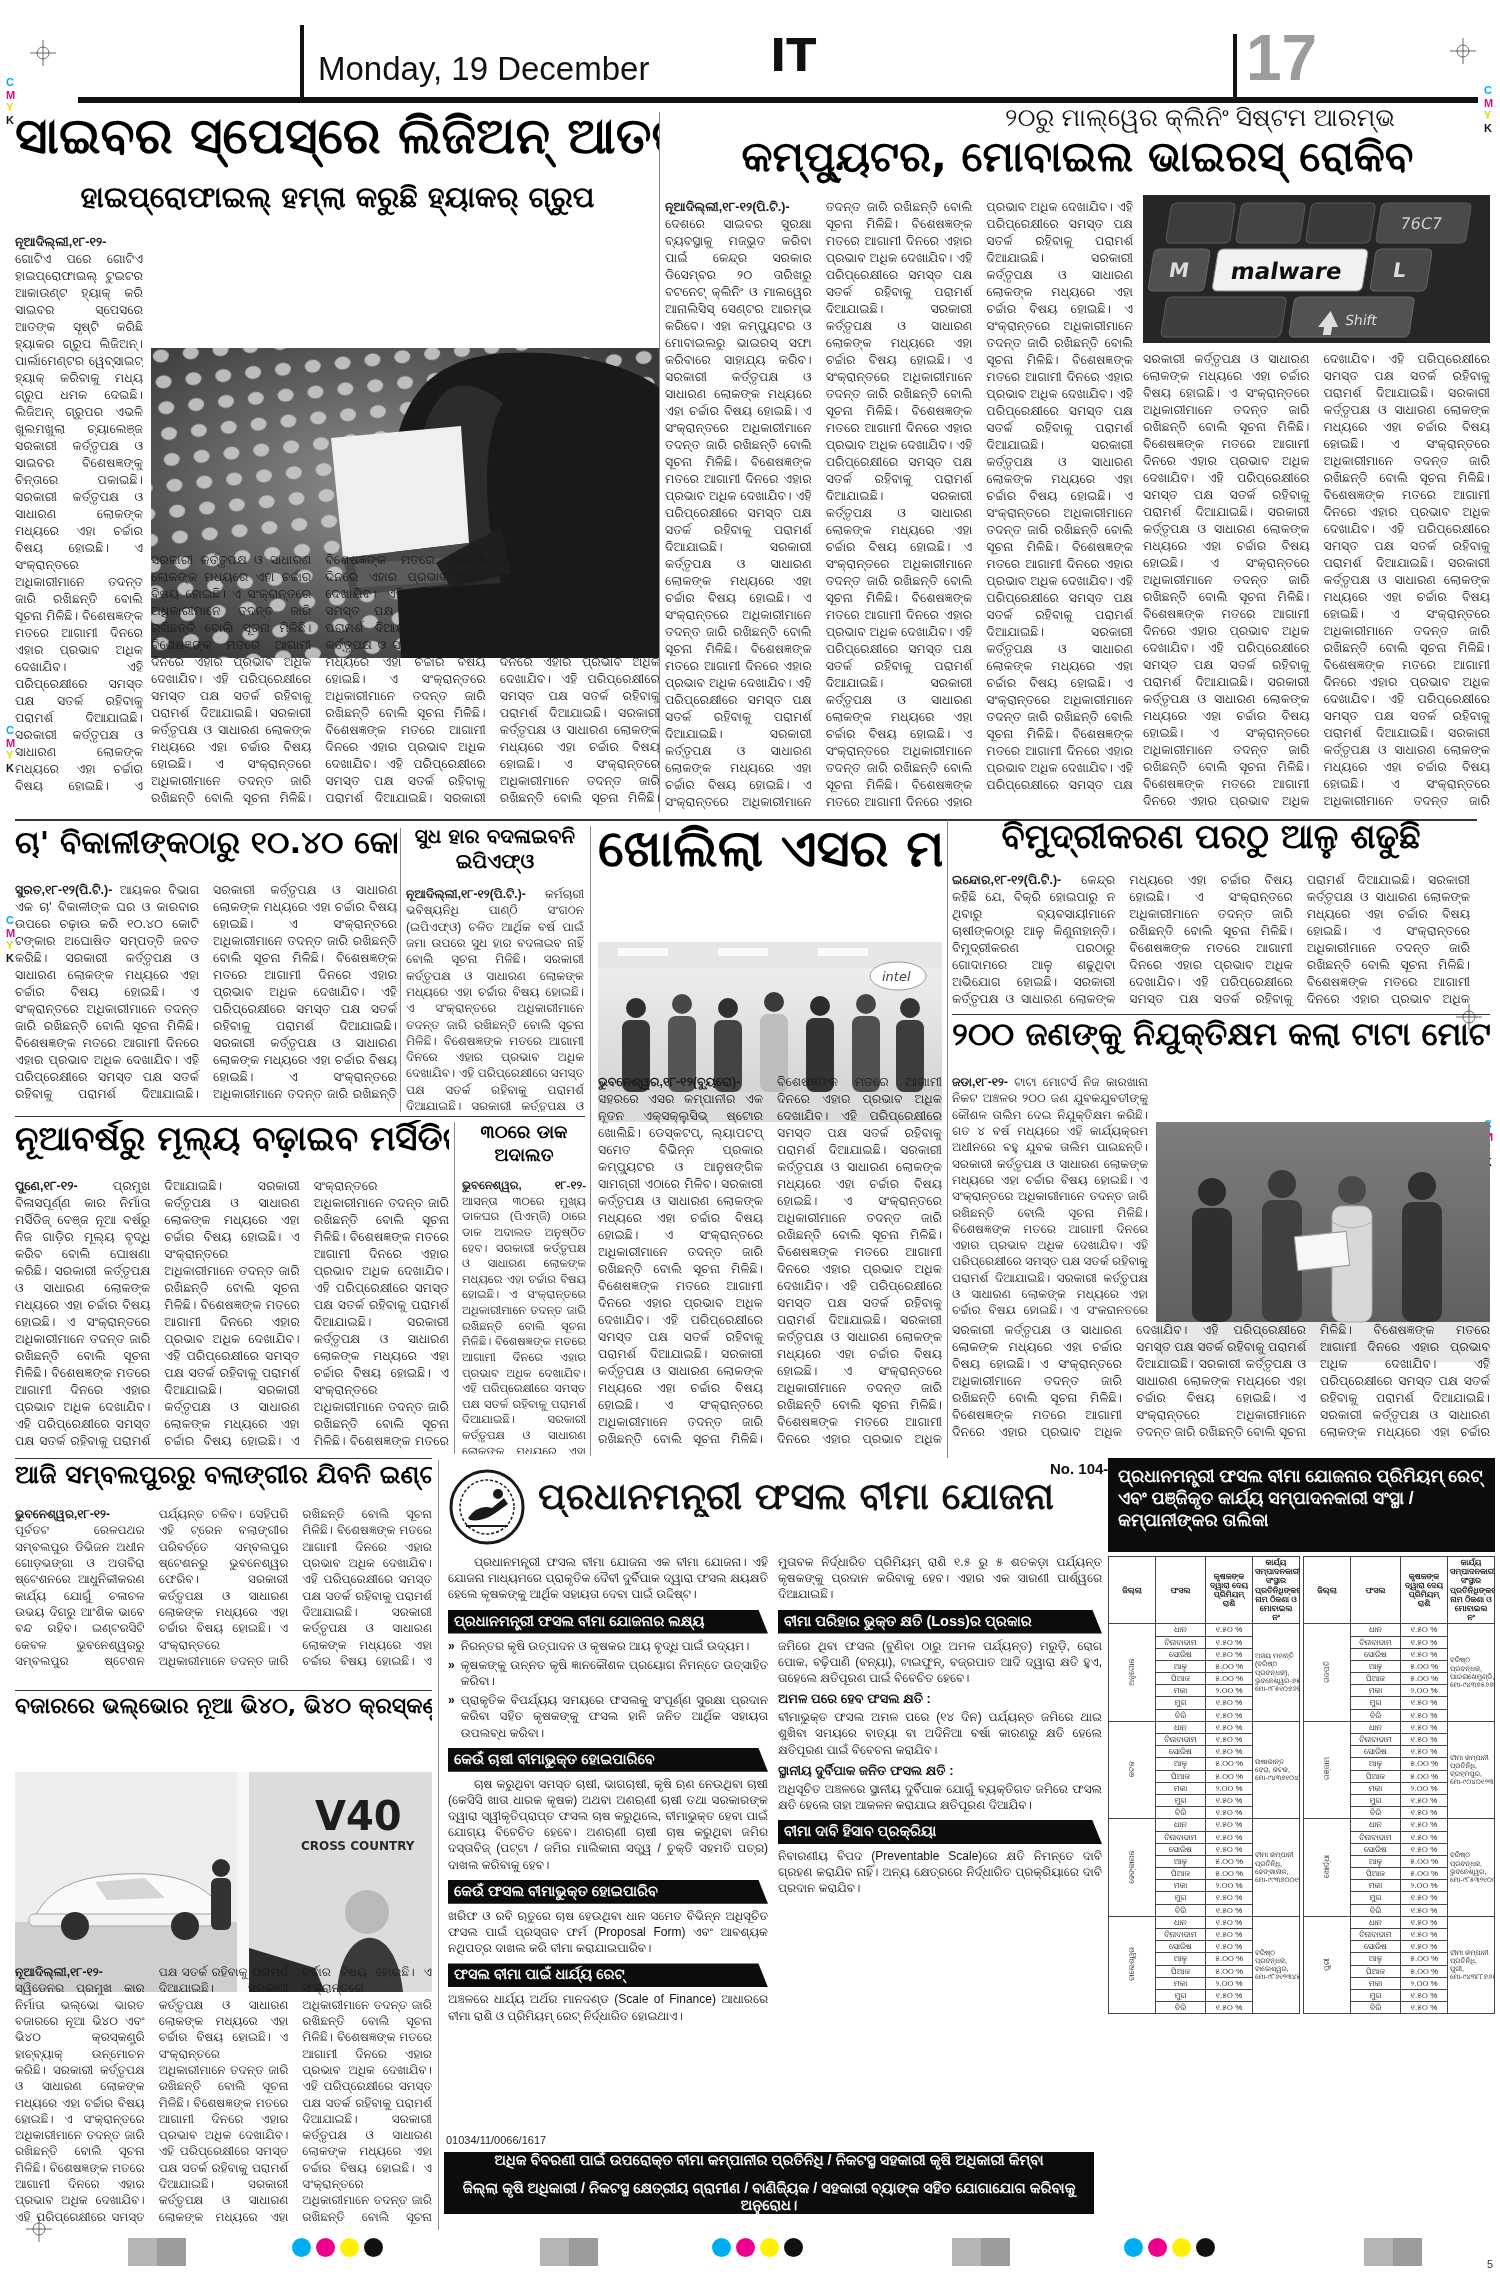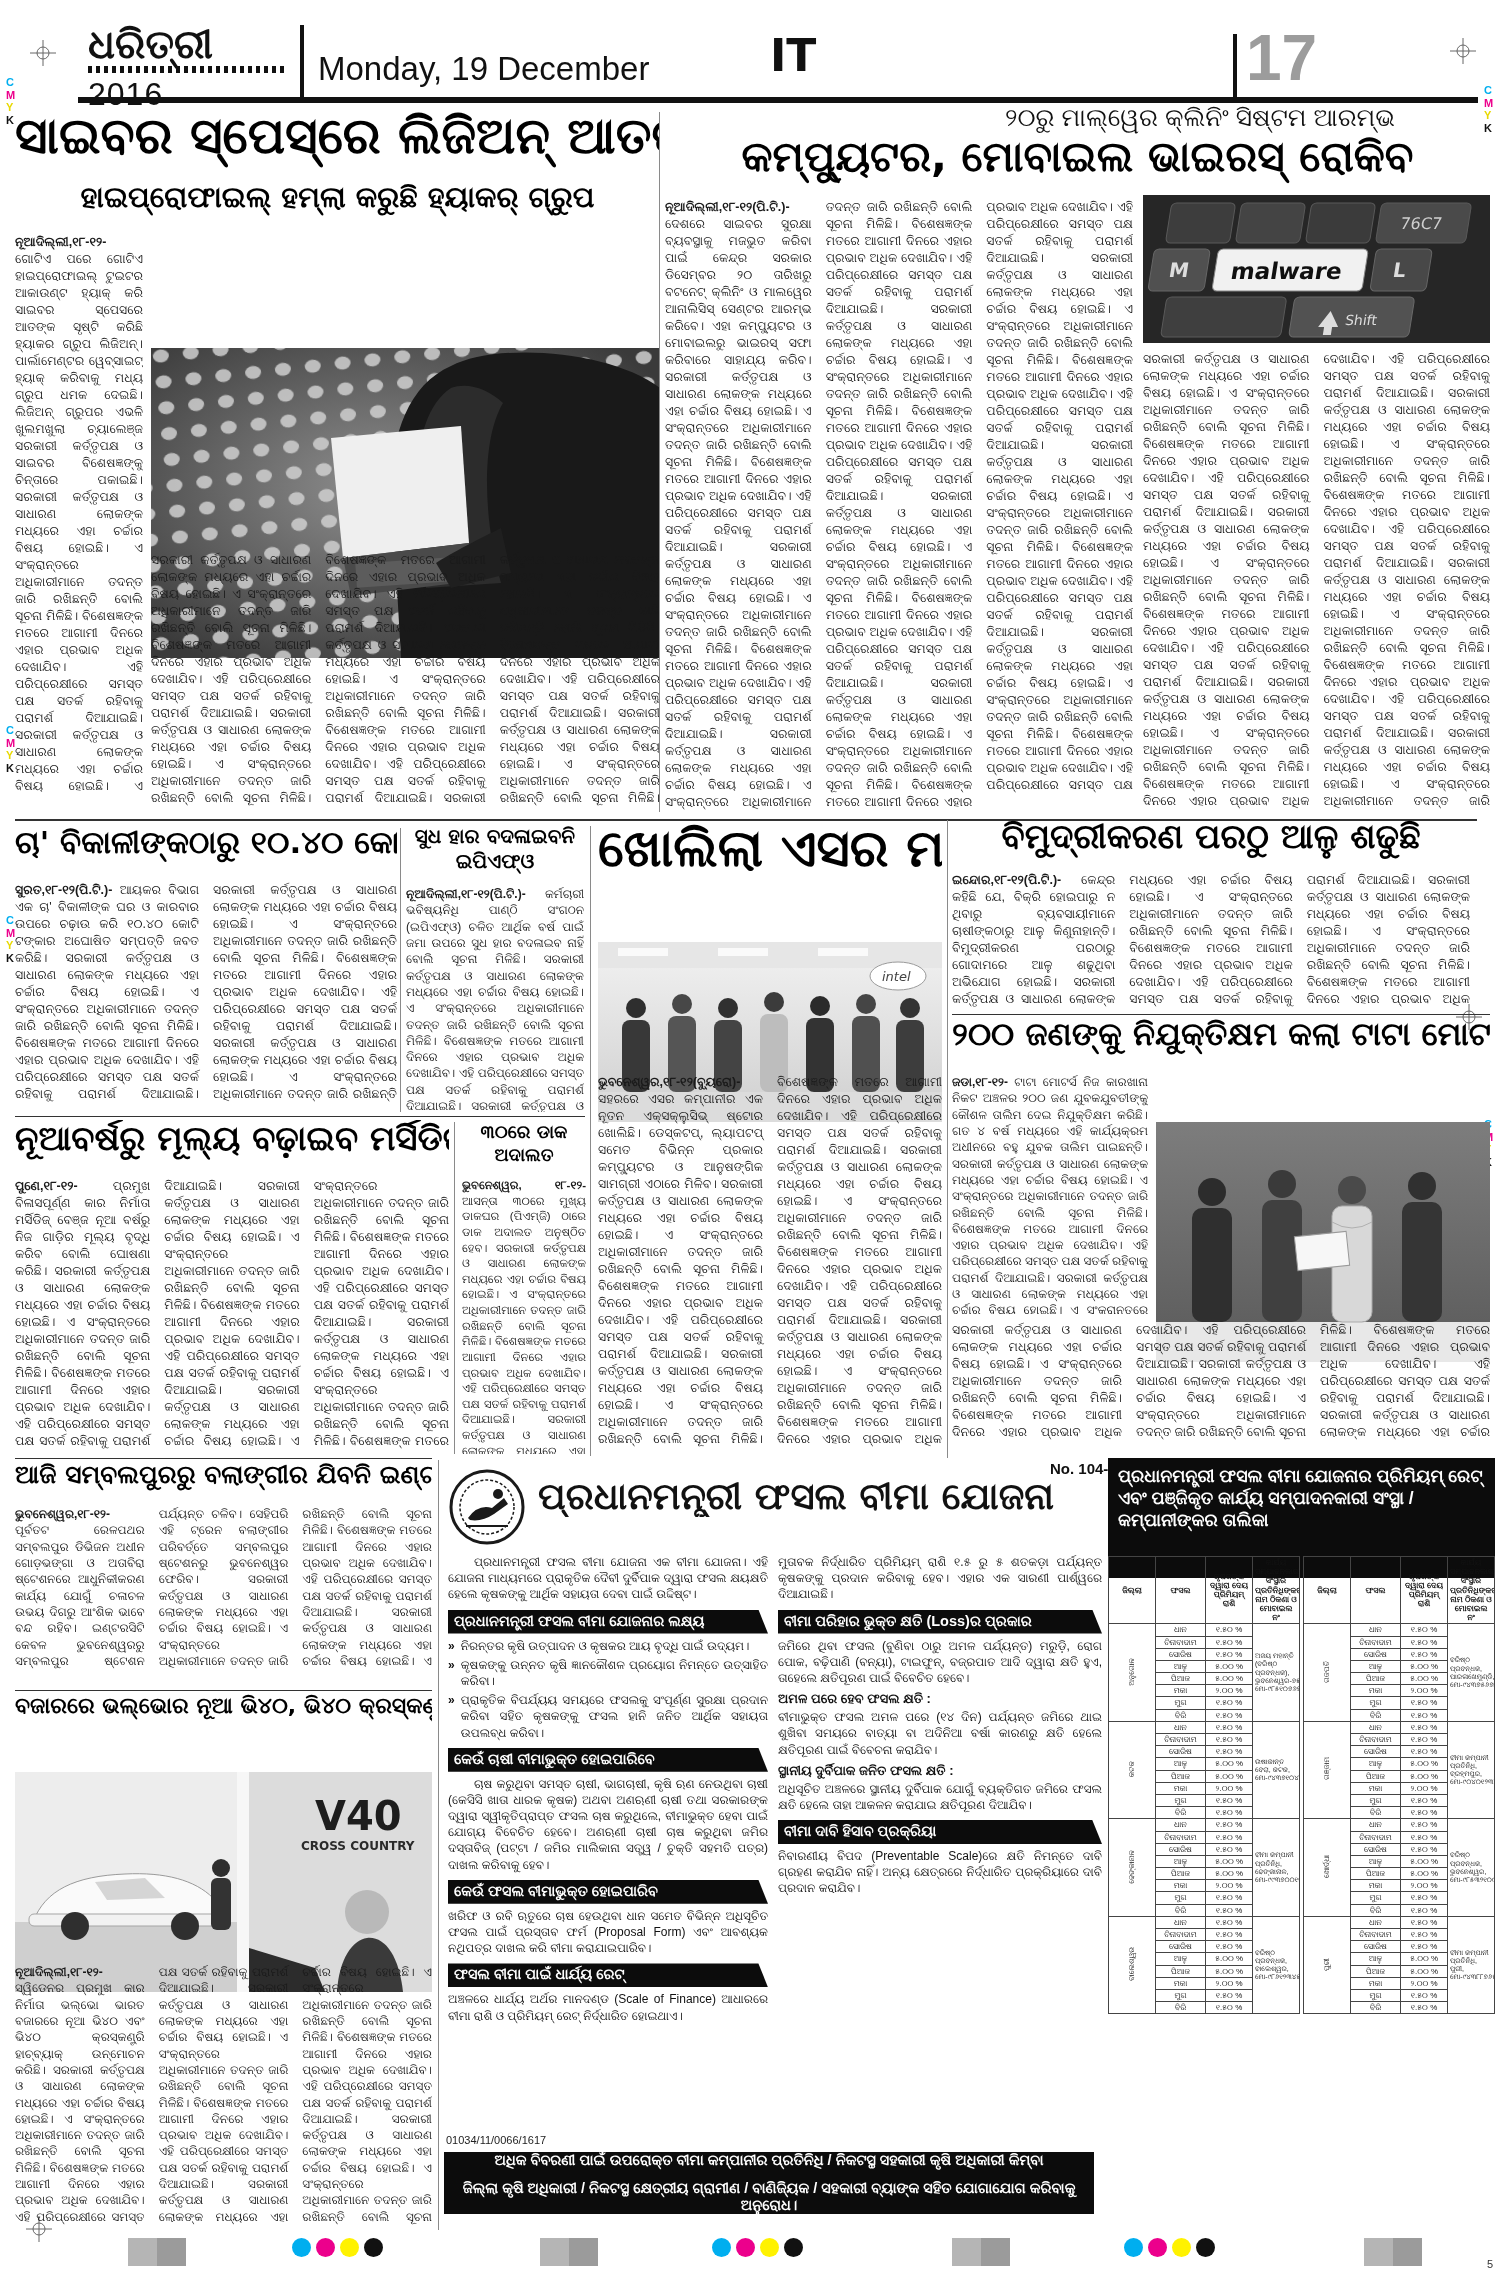--- a/index.html
+++ b/index.html
@@ -48,25 +48,20 @@
   .dot{width:19px;height:19px;border-radius:50%}
   .grayduo{display:flex}
   .grayduo div{width:29px;height:28px}
   .refno{font-size:11px;color:#222}
 </style>
 </head>
 <body>
 
 <div class="page">
 
-  <div class="abs" style="left:88px;top:24px;width:200px">
-    <div class="mast-logo">ଧରିତ୍ରୀ</div>
-    <div class="mast-logo-underline"></div>
-    <div class="mast-year">2016</div>
-  </div>
   <div class="abs" style="left:300px;top:25px;width:4px;height:72px;background:#111"></div>
   <div class="abs mast-date" style="left:318px;top:50px">Monday, 19 December</div>
   <div class="abs mast-section" style="left:770px;top:30px">IT</div>
   <div class="abs" style="left:1233px;top:34px;width:4px;height:64px;background:#111"></div>
   <div class="abs mast-page" style="left:1246px;top:26px">17</div>
   <div class="abs" style="left:78px;top:97px;width:1400px;height:6px;background:#111"></div>
 
   <svg class="abs" style="left:30px;top:40px" width="26" height="26">
       <circle cx="13" cy="13" r="6" fill="none" stroke="#666"></circle>
       <line x1="13" y1="0" x2="13" y2="26" stroke="#666"></line>
@@ -414,21 +409,21 @@
       <div class="ad-banner">ବୀମା ପରିହାର ଭୁକ୍ତ କ୍ଷତି (Loss)ର ପ୍ରକାର</div>
       <div class="ad-p">ଜମିରେ ଥିବା ଫସଲ (ବୁଣିବା ଠାରୁ ଅମଳ ପର୍ଯ୍ୟନ୍ତ) ମରୁଡ଼ି, ରୋଗ ପୋକ, ବଢ଼ିପାଣି (ବନ୍ୟା), ଟାଇଫୁନ୍, ବଜ୍ରପାତ ଆଦି ଦ୍ୱାରା କ୍ଷତି ହୁଏ, ତାହେଲେ କ୍ଷତିପୂରଣ ପାଇଁ ବିବେଚିତ ହେବେ।</div>
       <div class="ad-sub">ଅମଳ ପରେ ହେବ ଫସଲ କ୍ଷତି :</div>
       <div class="ad-p">ବୀମାଭୁକ୍ତ ଫସଲ ଅମଳ ପରେ (୧୪ ଦିନ) ପର୍ଯ୍ୟନ୍ତ ଜମିରେ ଥାଇ ଶୁଖିବା ସମୟରେ ବାତ୍ୟା ବା ଅଦିନିଆ ବର୍ଷା କାରଣରୁ କ୍ଷତି ହେଲେ କ୍ଷତିପୂରଣ ପାଇଁ ବିବେଚନା କରାଯିବ।</div>
       <div class="ad-sub">ସ୍ଥାନୀୟ ଦୁର୍ବିପାକ ଜନିତ ଫସଲ କ୍ଷତି :</div>
       <div class="ad-p">ଅଧିସୂଚିତ ଅଞ୍ଚଳରେ ସ୍ଥାନୀୟ ଦୁର୍ବିପାକ ଯୋଗୁଁ ବ୍ୟକ୍ତିଗତ ଜମିରେ ଫସଲ କ୍ଷତି ହେଲେ ତାହା ଆକଳନ କରାଯାଇ କ୍ଷତିପୂରଣ ଦିଆଯିବ।</div>
       <div class="ad-banner">ବୀମା ଦାବି ହିସାବ ପ୍ରକ୍ରିୟା</div>
       <div class="ad-p">ନିବାରଣୀୟ ବିପଦ (Preventable Scale)ରେ କ୍ଷତି ନିମନ୍ତେ ଦାବି ଗ୍ରହଣ କରାଯିବ ନାହିଁ। ଅନ୍ୟ କ୍ଷେତ୍ରରେ ନିର୍ଦ୍ଧାରିତ ପ୍ରକ୍ରିୟାରେ ଦାବି ପ୍ରଦାନ କରାଯିବ।</div>
     </div>
 
-    <div class="abs tbanner" style="left:664px;top:0;width:387px;height:120px">ପ୍ରଧାନମନ୍ତ୍ରୀ ଫସଲ ବୀମା ଯୋଜନାର ପ୍ରିମିୟମ୍ ରେଟ୍ ଏବଂ ପଞ୍ଜିକୃତ କାର୍ଯ୍ୟ ସମ୍ପାଦନକାରୀ ସଂସ୍ଥା / କମ୍ପାନୀଙ୍କର ତାଲିକା</div>
+    <div class="abs tbanner" style="left:664px;top:0;width:387px;height:94px">ପ୍ରଧାନମନ୍ତ୍ରୀ ଫସଲ ବୀମା ଯୋଜନାର ପ୍ରିମିୟମ୍ ରେଟ୍ ଏବଂ ପଞ୍ଜିକୃତ କାର୍ଯ୍ୟ ସମ୍ପାଦନକାରୀ ସଂସ୍ଥା / କମ୍ପାନୀଙ୍କର ତାଲିକା</div>
     <div class="abs" style="left:664px;top:98px;width:387px;height:560px;display:flex;gap:3px">
       <div style="flex:1;overflow:hidden">
           <table class="adtbl">
             <tbody>
               <tr>
                 <th>ଜିଲ୍ଲା</th>
                 <th>ଫସଲ</th>
                 <th>କୃଷକଙ୍କ ଦ୍ୱାରା ଦେୟ ପ୍ରିମିୟମ୍ ରାଶି</th>
                 <th>କାର୍ଯ୍ୟ ସମ୍ପାଦନକାରୀ ସଂସ୍ଥାର ପ୍ରତିନିଧିଙ୍କର ନାମ ଠିକଣା ଓ ମୋବାଇଲ ନଂ</th>
               </tr>

